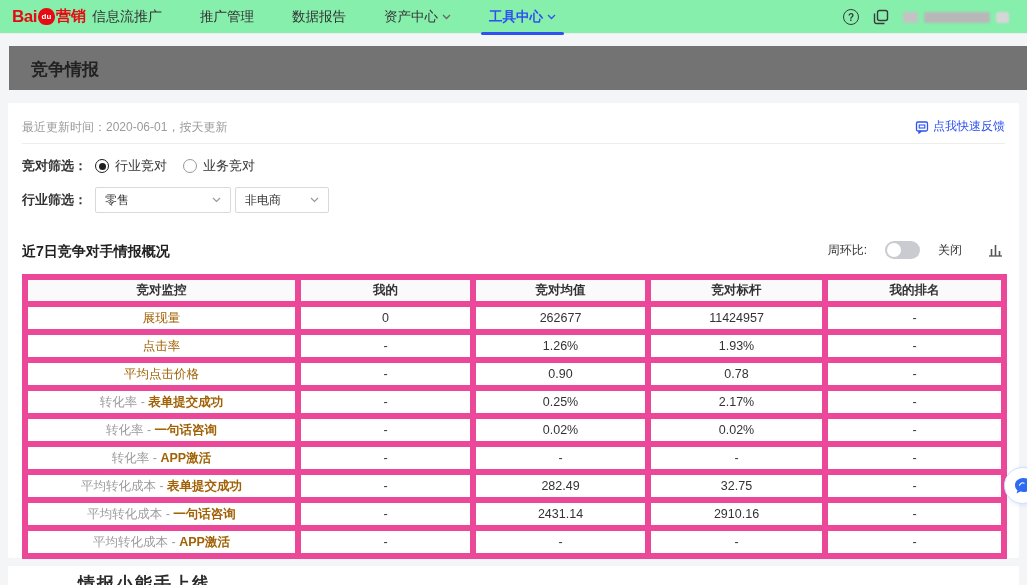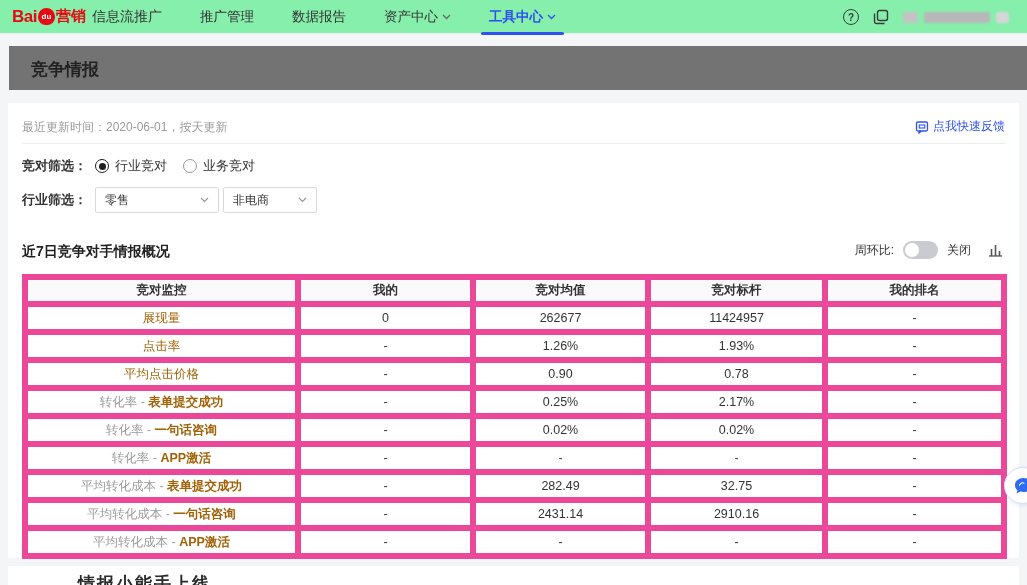--- a/index.html
+++ b/index.html
@@ -50,25 +50,25 @@
   .radio-group { display:flex; align-items:center; margin-left:8px; gap:16px; }
   .radio { display:flex; align-items:center; gap:6px; cursor:pointer; font-size:13px; color:#333; }
   .radio-dot { width:14px; height:14px; border-radius:50%; border:1.5px solid #9a9a9a; position:relative; background:#fff; }
   .radio.checked .radio-dot { border-color:#1f1f1f; }
   .radio.checked .radio-dot::after { content:""; position:absolute; left:2.5px; top:2.5px; width:7px; height:7px;
     border-radius:50%; background:#1f1f1f; }
 
   .filter-row2 { position:absolute; left:14px; top:84px; display:flex; align-items:center; font-size:13px; }
   .select { height:26px; border:1px solid #d9d9d9; border-radius:2px; background:#fff; display:flex;
     align-items:center; justify-content:space-between; padding:0 9px; font-size:12px; color:#333; cursor:pointer; }
-  .select.s1 { width:124px; margin-left:8px; }
+  .select.s1 { width:136px; margin-left:8px; }
   .select.s2 { width:94px; margin-left:4px; }
 
   .section-title { position:absolute; left:14px; top:140px; font-size:14px; font-weight:bold; color:#222; }
-  .wow { position:absolute; right:16px; top:138px; display:flex; align-items:center; gap:9px; }
+  .wow { position:absolute; right:16px; top:138px; display:flex; align-items:center; gap:18px; }
   .wow-label { font-size:12px; color:#333; }
   .toggle { width:35px; height:18px; border-radius:9px; background:#c9cbd0; position:relative; cursor:pointer; }
   .toggle-knob { position:absolute; left:2px; top:2px; width:14px; height:14px; border-radius:50%; background:#fff; }
   .wow-state { font-size:12px; color:#333; }
   .chart-icon { cursor:pointer; display:flex; margin-left:8px; }
 
   
   .tbl-wrap { position:absolute; left:14px; top:171px; width:979px; }
   table { width:100%; border-collapse:collapse; table-layout:fixed; }
   col.c1{width:273px;} col.c2{width:175px;} col.c3{width:175px;} col.c4{width:177px;} col.c5{width:179px;}

